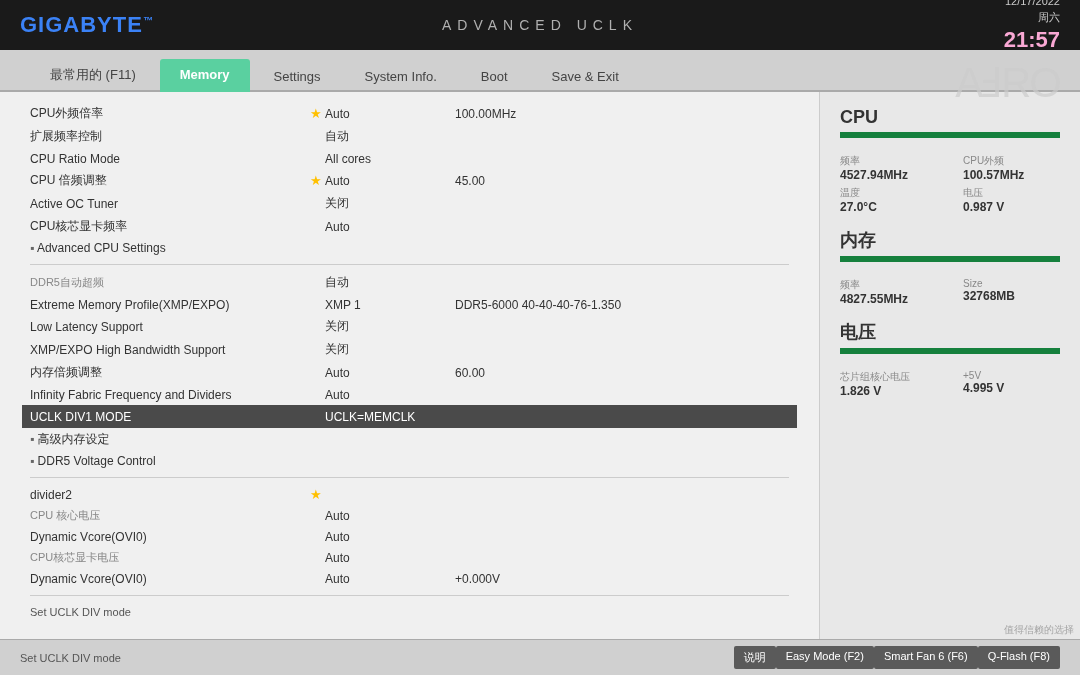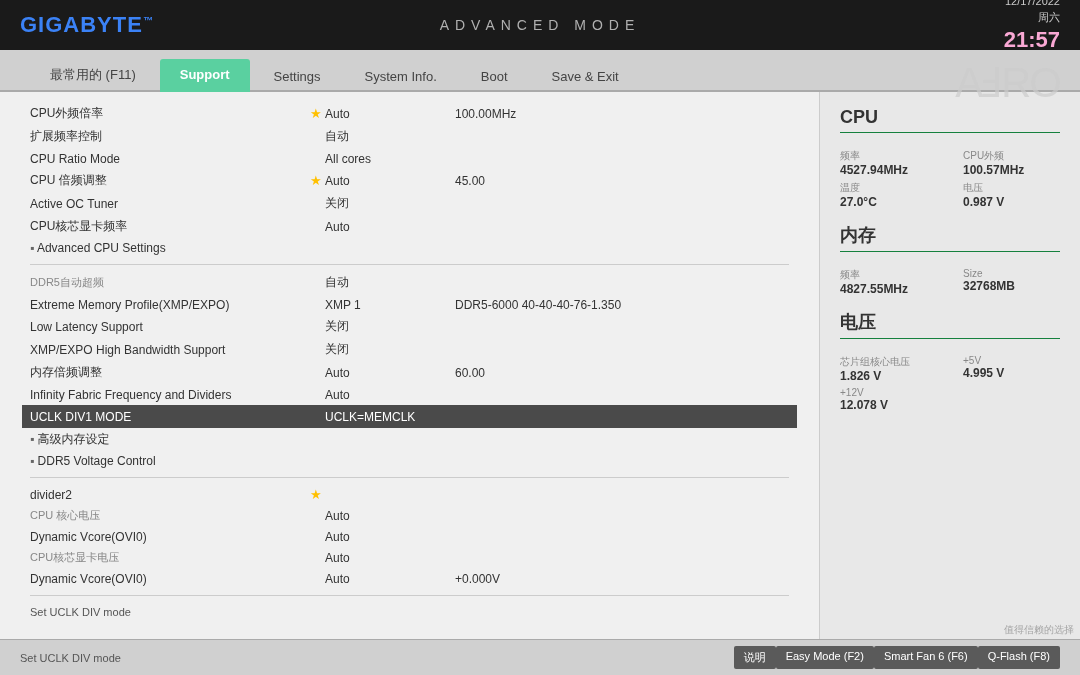--- a/index.html
+++ b/index.html
@@ -156,21 +156,21 @@
     }
 
     .info-section {
       margin-bottom: 14px;
     }
     .info-section-title {
       font-size: 18px;
       color: #333;
       font-weight: bold;
       margin-bottom: 16px;
-      border-bottom: 1px solid #15803d;
+      border-bottom: 6px solid #15803d;
       padding-bottom: 4px;
     }
     .info-grid {
       display: grid;
       grid-template-columns: 1fr 1fr;
       gap: 4px 26px;
       margin-top: 11px;
     }
     .info-label {
       font-size: 10px;
@@ -229,35 +229,35 @@
       padding: 2px 6px;
     }
   </style>
 </head>
 <body>
 
 <div class="top-bar">
   <div class="top-bar-logo">
     <span>GIGABYTE</span><sup>™</sup>
   </div>
-  <div class="top-bar-title">ADVANCED MODE</div>
+  <div class="top-bar-title">ADVANCED UCLK</div>
   <div class="top-bar-datetime">
     <span>
       <span>12/17/2022</span><br>
       <span>周六</span>
     </span>
     <span class="time">21:57</span>
   </div>
 </div>
 
 <div class="aero-logo">AℲRO</div>
 
 <div class="nav-bar">
   <div class="nav-tab">最常用的 (F11)</div>
-  <div class="nav-tab active">Support</div>
+  <div class="nav-tab active">Memory</div>
   <div class="nav-tab">Settings</div>
   <div class="nav-tab">System Info.</div>
   <div class="nav-tab">Boot</div>
   <div class="nav-tab">Save &amp; Exit</div>
 </div>
 
 <div class="main-content">
 
   <div class="left-panel">
 
@@ -439,24 +439,20 @@
     <div class="info-section">
       <div class="info-section-title">电压</div>
       <div class="info-grid">
         <div>
           <div class="info-label">芯片组核心电压</div>
           <div class="info-value">1.826 V</div>
         </div>
         <div>
           <div class="info-label">+5V</div>
           <div class="info-value">4.995 V</div>
-        </div>
-        <div style="grid-column: span 2;">
-          <div class="info-label">+12V</div>
-          <div class="info-value">12.078 V</div>
         </div>
       </div>
     </div>
 
   </div>
 </div>
 
 <div class="bottom-bar">
   <span class="bottom-hint">Set UCLK DIV mode</span>
   <div class="bottom-buttons">

